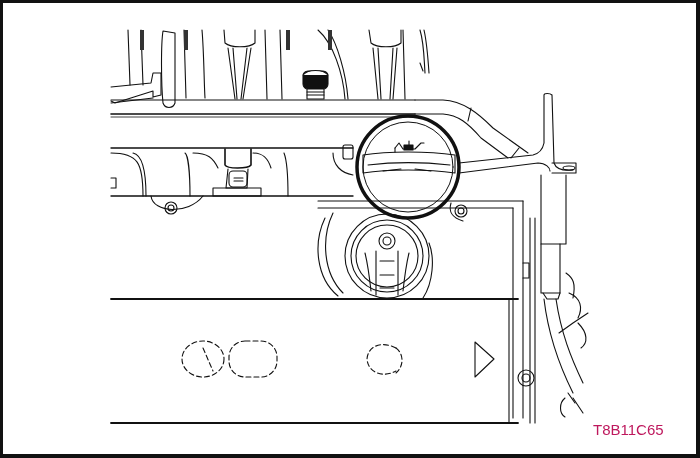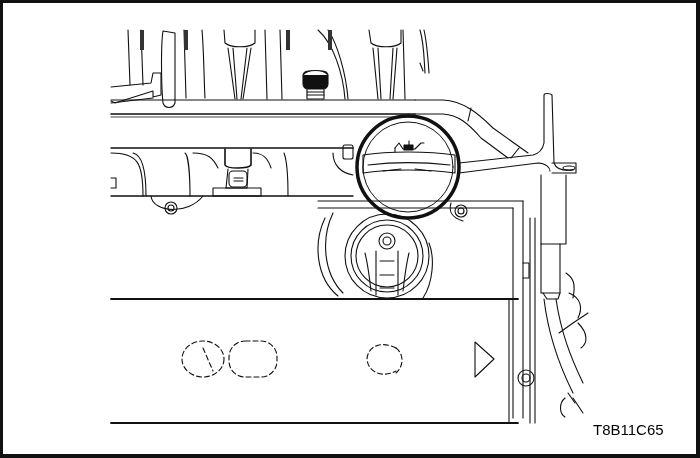--- a/index.html
+++ b/index.html
@@ -12,21 +12,21 @@
       border-right-width: 4px;
       border-bottom-width: 4px;
       background: #fff;
     }
     svg.art { position: absolute; left: 0; top: 0; }
     .fig-code {
       position: absolute;
       left: 590px; top: 418px;
       font-family: "Liberation Sans", sans-serif;
       font-size: 15px;
-      color: #000000;
+      color: #be185d;
       letter-spacing: 0px;
       text-align: center;
     }
   </style>
 </head>
 <body>
 
 <div class="frame">
   <svg class="art" width="700" height="458" viewBox="0 0 700 458" fill="none" stroke="#111" stroke-width="1.1" stroke-linecap="round" stroke-linejoin="round">
 

